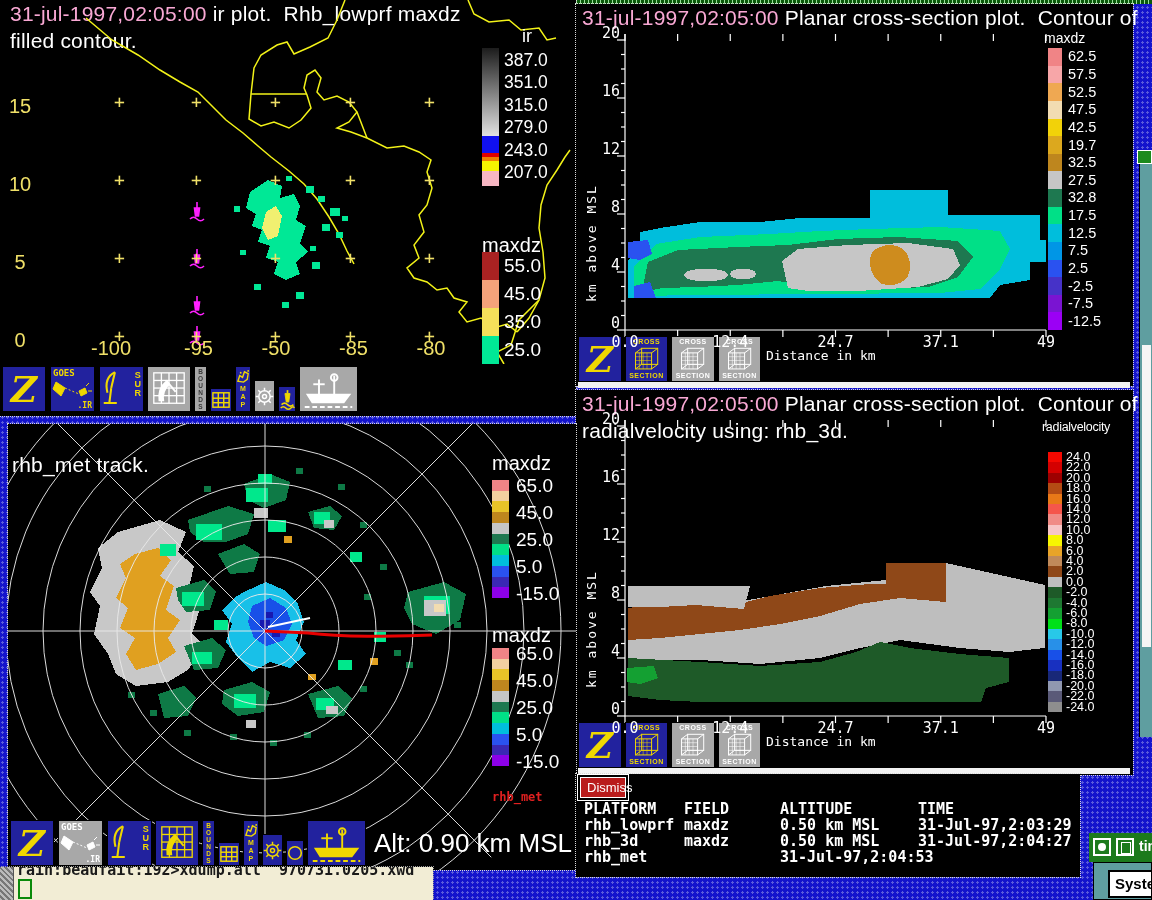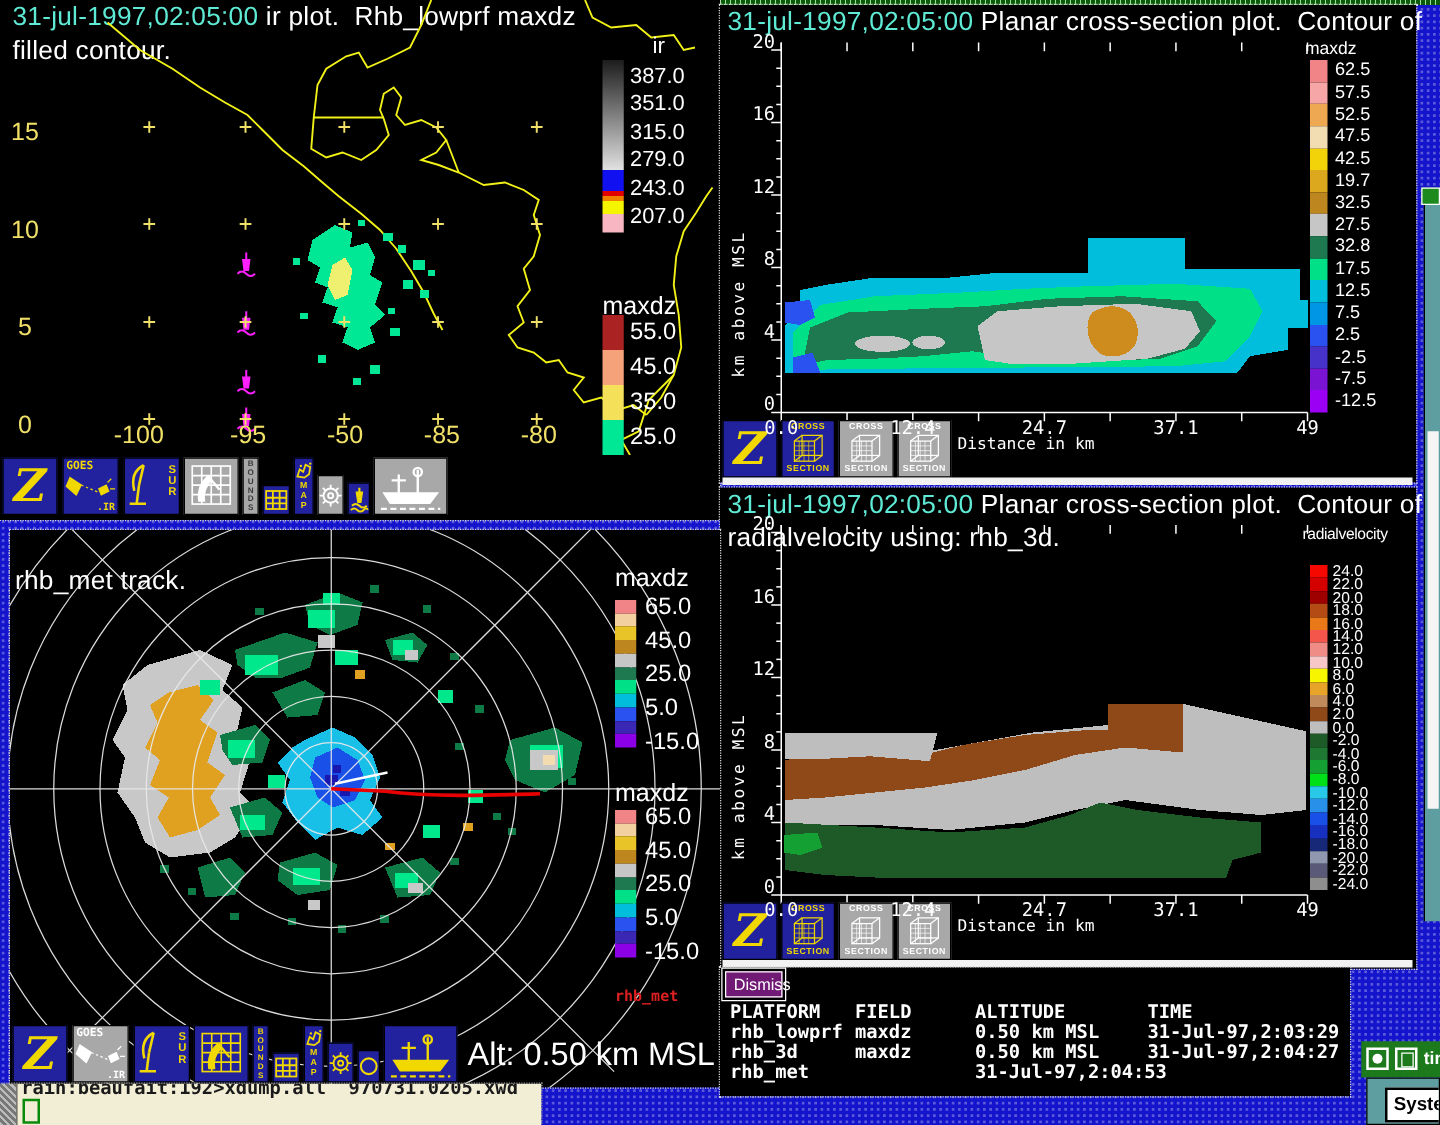--- a/index.html
+++ b/index.html
@@ -4,21 +4,21 @@
 <style>
   html,body{margin:0;padding:0;background:#000;}
   #desktop{position:relative;width:1152px;height:900px;overflow:hidden;
     background:#1414CC;font-family:"Liberation Sans",sans-serif;}
   #desktop::before{content:"";position:absolute;inset:0;
     background-image:radial-gradient(rgba(255,255,255,.30) 1px, transparent 1.3px);
     background-size:5px 5px;pointer-events:none;}
   .win{position:absolute;background:#000;outline:1px dotted #d8d8d8;}
   .abs{position:absolute;}
   .title{font-size:21px;white-space:pre;letter-spacing:.2px;}
-  .ts{color:#5eead4;} .tw{color:#FFFFFF;}
+  .ts{color:#f9a8d4;} .tw{color:#FFFFFF;}
   .ticklab{position:absolute;color:#FFFFFF;font-family:"DejaVu Sans Mono",monospace;white-space:pre;}
   .maplab{color:#F0E068;font-family:"Liberation Sans",sans-serif;}
   .cbar{position:absolute;display:flex;flex-direction:column;}
   .cbar>div{flex:1;}
   .cbarlabel{position:absolute;color:#fff;}
   .btn{position:absolute;box-sizing:border-box;border:1px solid #000;overflow:hidden;
     display:flex;flex-direction:column;align-items:center;justify-content:center;}
   .btn.blue,.btn.active{background:#22229E;}
   .btn.gray{background:#A8A8A8;}
   .zglyph{font-family:"DejaVu Serif",serif;font-style:italic;font-weight:bold;display:block;}
@@ -711,21 +711,21 @@
       <line x1="260" y1="203" x2="302" y2="194" stroke="#FFFFFF" stroke-width="2"></line>
       <path d="M257,207 L300,209 C340,214 390,212 424,211" stroke="#E80000" stroke-width="3" fill="none"></path>
     </svg>
 
     <div class="abs cbarlabel" style="left:484px;top:28px;font-size:20px;">maxdz</div>
     <div></div>
     <div class="abs cbarlabel" style="left:484px;top:200px;font-size:20px;">maxdz</div>
     <div></div>
     <div class="abs mono" style="left:484px;top:366px;font-size:12px;font-weight:bold;color:#E02020;">rhb_met</div>
 
-    <div class="abs tw" style="left:366px;top:404px;font-size:26px;z-index:4;">Alt: 0.50 km MSL</div>
+    <div class="abs tw" style="left:366px;top:404px;font-size:26px;z-index:4;">Alt: 0.90 km MSL</div>
 
     <div class="abs" style="left:0;top:396px;width:568px;height:50px;">
         <div class="btn blue" style="left: 2px; top: 0px; width: 44px; height: 46px;">
           <span class="zglyph" style="color:#F0D800;font-size:36px;line-height:40px;">Z</span>
         </div>
         <div class="btn gray" style="left: 50px; top: 0px; width: 45px; height: 46px;">
           <div style="position:relative;width:100%;height:100%;color:#FFFFFF;">
       <div style="position:absolute;left:2px;top:1px;font:bold 9px 'DejaVu Sans Mono',monospace;">GOES</div>
       <svg viewBox="0 0 40 26" style="position:absolute;left:1px;top:11px;width:40px;height:26px;">
         <g fill="#FFFFFF" stroke="#FFFFFF">
@@ -869,21 +869,21 @@
       <div class="abs tw" style="font-size: 19px; font-family: &quot;Liberation Sans&quot;, sans-serif; left: 508px; top: 245.98px;">45.0</div>
       <div class="abs tw" style="font-size: 19px; font-family: &quot;Liberation Sans&quot;, sans-serif; left: 508px; top: 272.98px;">25.0</div>
       <div class="abs tw" style="font-size: 19px; font-family: &quot;Liberation Sans&quot;, sans-serif; left: 508px; top: 299.98px;">5.0</div>
       <div class="abs tw" style="font-size: 19px; font-family: &quot;Liberation Sans&quot;, sans-serif; left: 508px; top: 326.98px;">-15.0</div>
     </div>
 
   <div class="whitestrip" style="left:578px;top:382px;width:552px;"></div>
   <div class="whitestrip" style="left:578px;top:768px;width:552px;"></div>
 
   <div class="win" id="win-table" style="left:576px;top:774px;width:504px;height:103px;">
-    <button class="abs" style="left:4px;top:3px;width:46px;height:21px;background:#701a75;color:#fff;font-size:13px;
+    <button class="abs" style="left:4px;top:3px;width:46px;height:21px;background:#b91c1c;color:#fff;font-size:13px;
                 font-family:'Liberation Sans',sans-serif;border:1px solid #fff;outline:1px solid #fff;outline-offset:2px;cursor:pointer;">Dismiss</button>
     <div class="abs" style="left:0;top:0;width:504px;height:103px;">
         <div class="tablecell" style="left: 8px; top: 26px;">PLATFORM</div>
         <div class="tablecell" style="left: 108px; top: 26px;">FIELD</div>
         <div class="tablecell" style="left: 204px; top: 26px;">ALTITUDE</div>
         <div class="tablecell" style="left: 342px; top: 26px;">TIME</div>
         <div class="tablecell" style="left: 8px; top: 42px;">rhb_lowprf</div>
         <div class="tablecell" style="left: 108px; top: 42px;">maxdz</div>
         <div class="tablecell" style="left: 204px; top: 42px;">0.50 km MSL</div>
         <div class="tablecell" style="left: 342px; top: 42px;">31-Jul-97,2:03:29</div>

